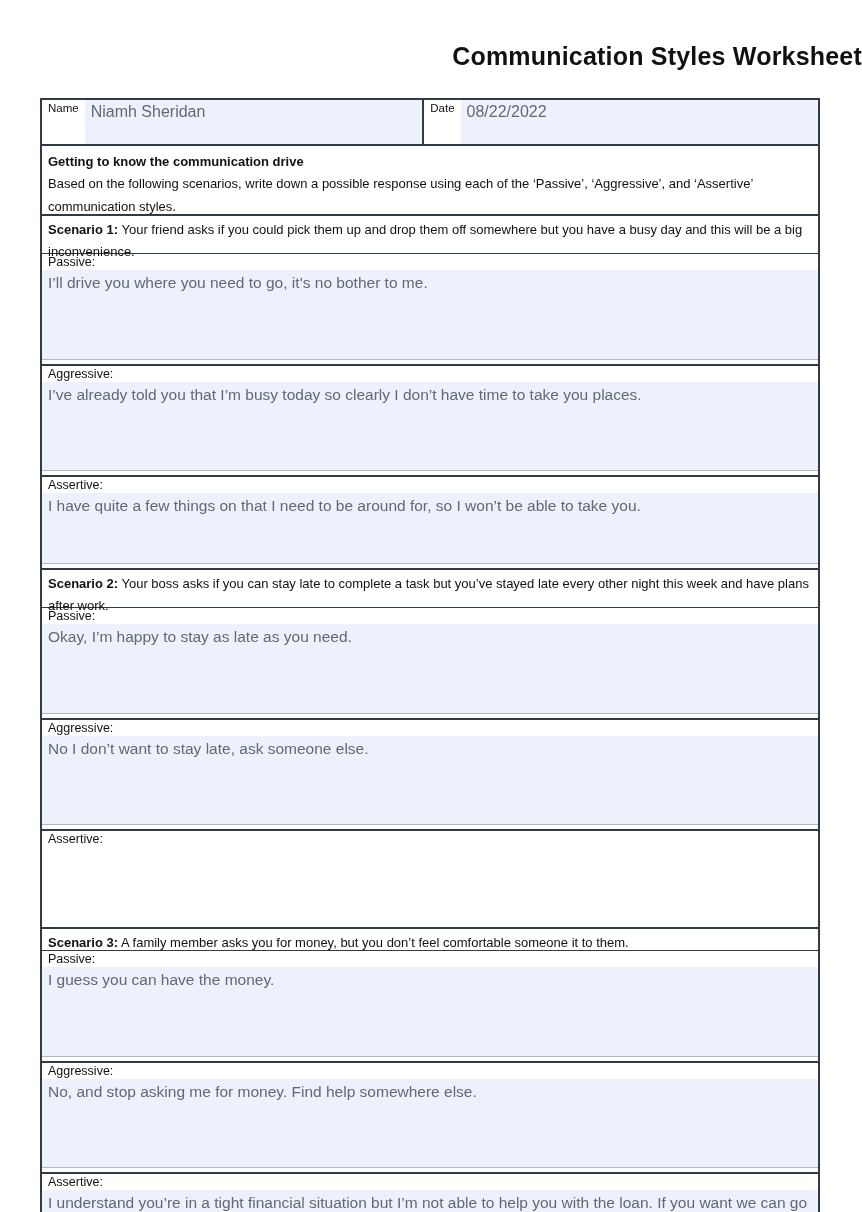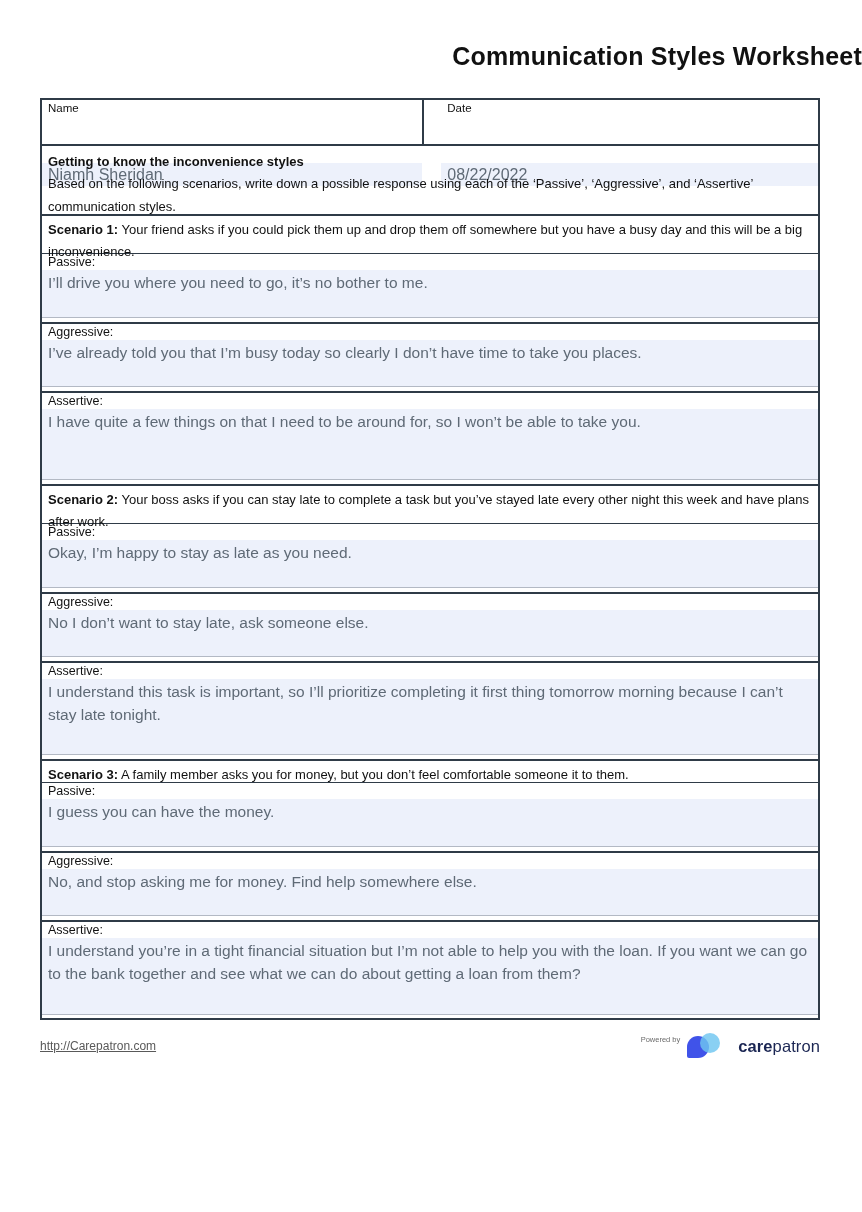--- a/index.html
+++ b/index.html
@@ -27,40 +27,40 @@
   .sheet{
     margin:0 42px 0 40px;
     border:2px solid var(--border);
     background:#fff;
   }
   .row{border-top:2px solid var(--border);}
   .row:first-child{border-top:none;}
   .row.thin{border-top-width:1px;}
   
   .id-row{display:flex;height:44px;}
-  .id-cell{flex:1 1 49%;display:flex;flex-direction:column;gap:48px;}
-  .id-cell + .id-cell{border-left:2px solid var(--border);flex-basis:51%;padding-left:17px;}
+  .id-cell{flex:1 1 49%;display:flex;flex-direction:row;}
+  .id-cell + .id-cell{border-left:2px solid var(--border);flex-basis:51%;}
   .id-label{font-size:11.5px;padding:2px 6px 1px 6px;}
   .id-value{
     flex:1;background:var(--lavender);
     font-size:16px;color:var(--ans);
     padding:1px 6px 0 6px;line-height:22px;
   }
   
   .intro{padding:5px 8px 6px 6px;height:70px;}
   .intro-heading{font-size:13px;font-weight:bold;line-height:21px;}
   .intro-body{font-size:13px;line-height:23px;max-width:730px;}
   
   .scenario-header{padding:3px 8px 4px 6px;font-size:13px;line-height:22px;}
   .scenario-header.two-line{height:39px;}
   .scenario-header.one-line{height:23px;}
   .scenario-label{font-weight:bold;}
   
   .response{display:flex;flex-direction:column;}
-  .response.h93{height:69px;}
+  .response.h93{height:111px;}
   .response.h95{height:93px;}
   .response.h100{height:98px;}
   .style-label{font-size:12.5px;padding:1px 6px 0 6px;line-height:15px;}
   .answer{
     flex:1;
     background:var(--lavender);
     border-bottom:1px solid #b3b9c4;
     margin-bottom:4px;
     padding:1px 8px 0 6px;
     font-size:15.5px;
@@ -112,21 +112,21 @@
       <div class="id-label">Name</div>
       <div class="id-value">Niamh Sheridan</div>
     </div>
     <div class="id-cell">
       <div class="id-label">Date</div>
       <div class="id-value">08/22/2022</div>
     </div>
   </div>
 
   <div class="row intro">
-    <div class="intro-heading">Getting to know the inconvenience styles</div>
+    <div class="intro-heading">Getting to know the communication drive</div>
     <div class="intro-body">Based on the following scenarios, write down a possible response using each of the ‘Passive’, ‘Aggressive’, and ‘Assertive’ communication styles.</div>
   </div>
 
   <div class="row scenario-header two-line">
     <span class="scenario-label">Scenario 1:</span><span> Your friend asks if you could pick them up and drop them off somewhere but you have a busy day and this will be a big inconvenience.</span>
   </div>
   <div class="row thin response h93">
     <div class="style-label">Passive:</div>
     <div class="answer">I’ll drive you where you need to go, it’s no bother to me.</div>
   </div>
@@ -145,21 +145,20 @@
   <div class="row thin response h93">
     <div class="style-label">Passive:</div>
     <div class="answer">Okay, I’m happy to stay as late as you need.</div>
   </div>
   <div class="row response h93">
     <div class="style-label">Aggressive:</div>
     <div class="answer">No I don’t want to stay late, ask someone else.</div>
   </div>
   <div class="row response h100">
     <div class="style-label">Assertive:</div>
-    <div class="answer">I understand this task is important, so I’ll prioritize completing it first thing tomorrow morning because I can’t stay late tonight.</div>
   </div>
 
   <div class="row scenario-header one-line">
     <span class="scenario-label">Scenario 3:</span><span> A family member asks you for money, but you don’t feel comfortable someone it to them.</span>
   </div>
   <div class="row thin response h93">
     <div class="style-label">Passive:</div>
     <div class="answer">I guess you can have the money.</div>
   </div>
   <div class="row response h93">

